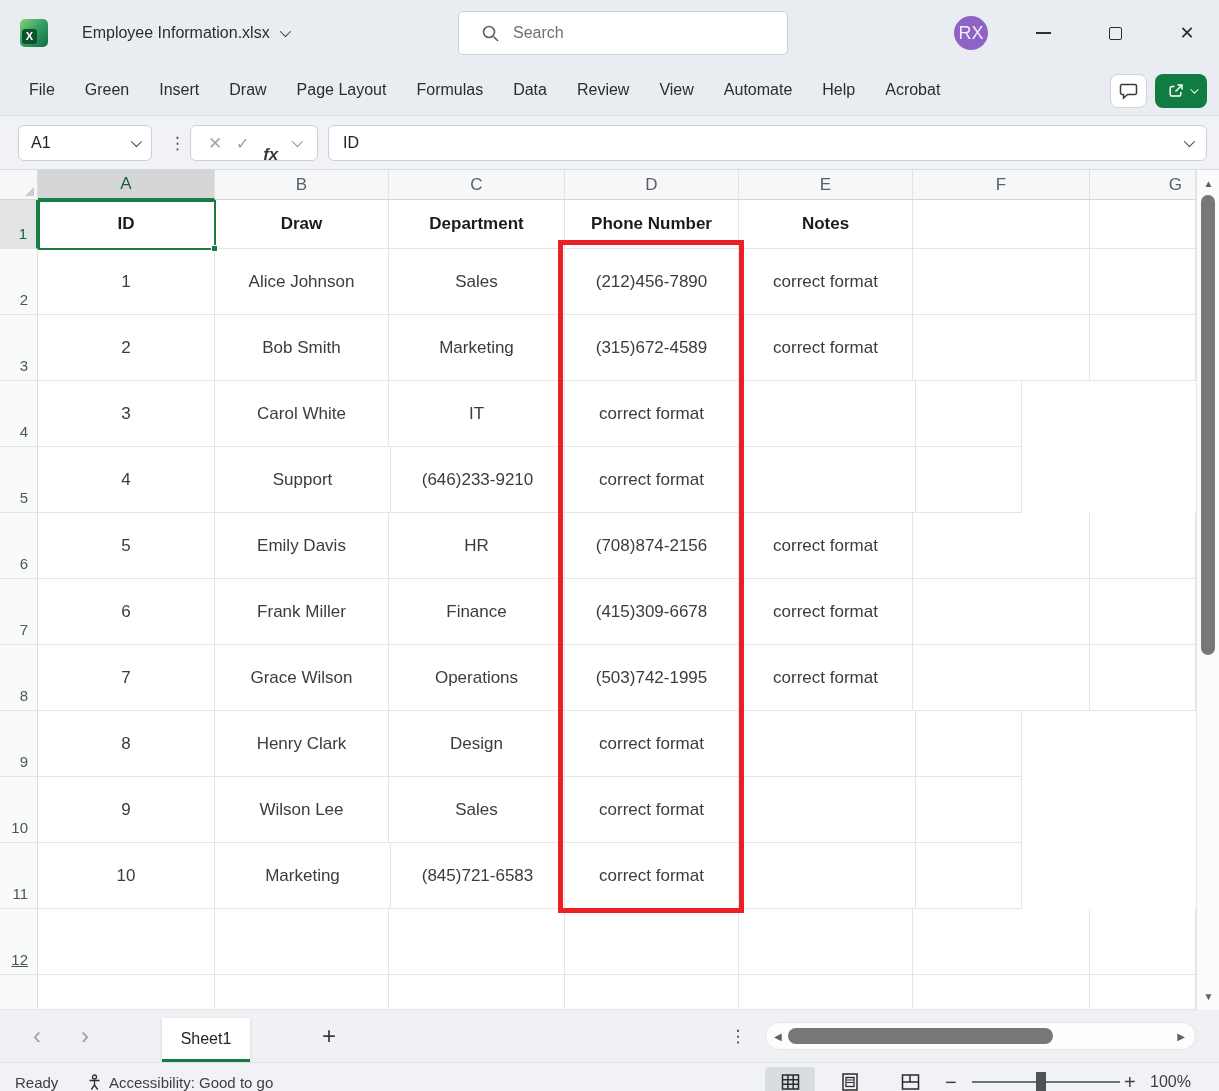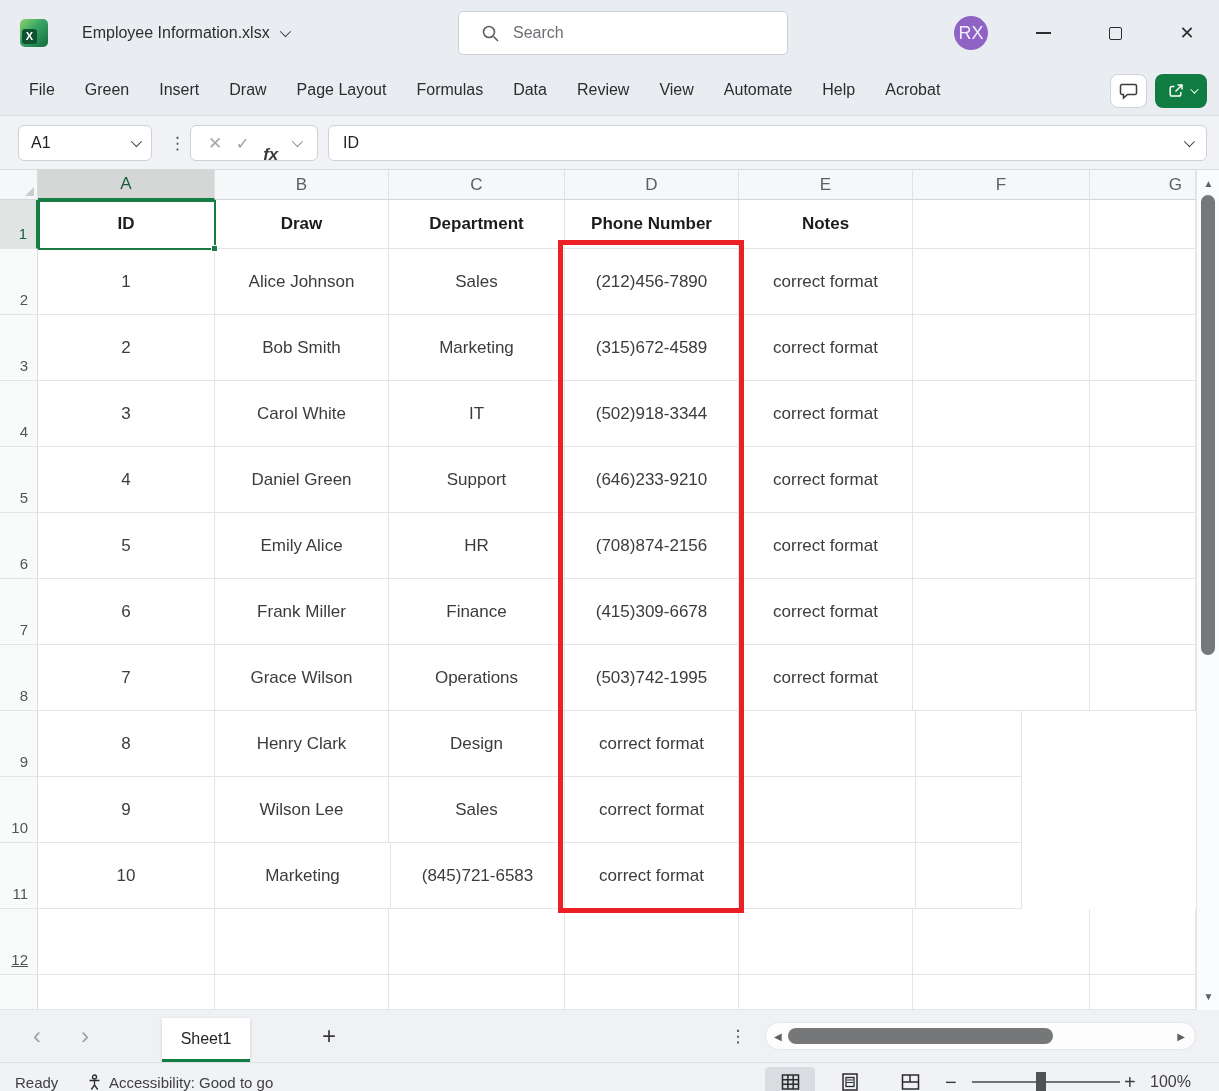--- a/index.html
+++ b/index.html
@@ -249,37 +249,35 @@
           <div class="cell" style="width: 176px;">Marketing</div>
           <div class="cell" style="width: 174px;">(315)672-4589</div>
           <div class="cell" style="width: 174px;">correct format</div>
           <div class="cell" style="width: 177px;"></div>
           <div class="cell" style="width: 106px;"></div>
         </div>
         <div class="gridrow" style="height: 66px;">
           <div class="cell" style="width: 177px;">3</div>
           <div class="cell" style="width: 174px;">Carol White</div>
           <div class="cell" style="width: 176px;">IT</div>
-          <div class="cell" style="width: 174px;">(502)918-3344</div>
           <div class="cell" style="width: 174px;">correct format</div>
           <div class="cell" style="width: 177px;"></div>
           <div class="cell" style="width: 106px;"></div>
         </div>
         <div class="gridrow" style="height: 66px;">
           <div class="cell" style="width: 177px;">4</div>
-          <div class="cell" style="width: 174px;">Daniel Green</div>
           <div class="cell" style="width: 176px;">Support</div>
           <div class="cell" style="width: 174px;">(646)233-9210</div>
           <div class="cell" style="width: 174px;">correct format</div>
           <div class="cell" style="width: 177px;"></div>
           <div class="cell" style="width: 106px;"></div>
         </div>
         <div class="gridrow" style="height: 66px;">
           <div class="cell" style="width: 177px;">5</div>
-          <div class="cell" style="width: 174px;">Emily Alice</div>
+          <div class="cell" style="width: 174px;">Emily Davis</div>
           <div class="cell" style="width: 176px;">HR</div>
           <div class="cell" style="width: 174px;">(708)874-2156</div>
           <div class="cell" style="width: 174px;">correct format</div>
           <div class="cell" style="width: 177px;"></div>
           <div class="cell" style="width: 106px;"></div>
         </div>
         <div class="gridrow" style="height: 66px;">
           <div class="cell" style="width: 177px;">6</div>
           <div class="cell" style="width: 174px;">Frank Miller</div>
           <div class="cell" style="width: 176px;">Finance</div>

